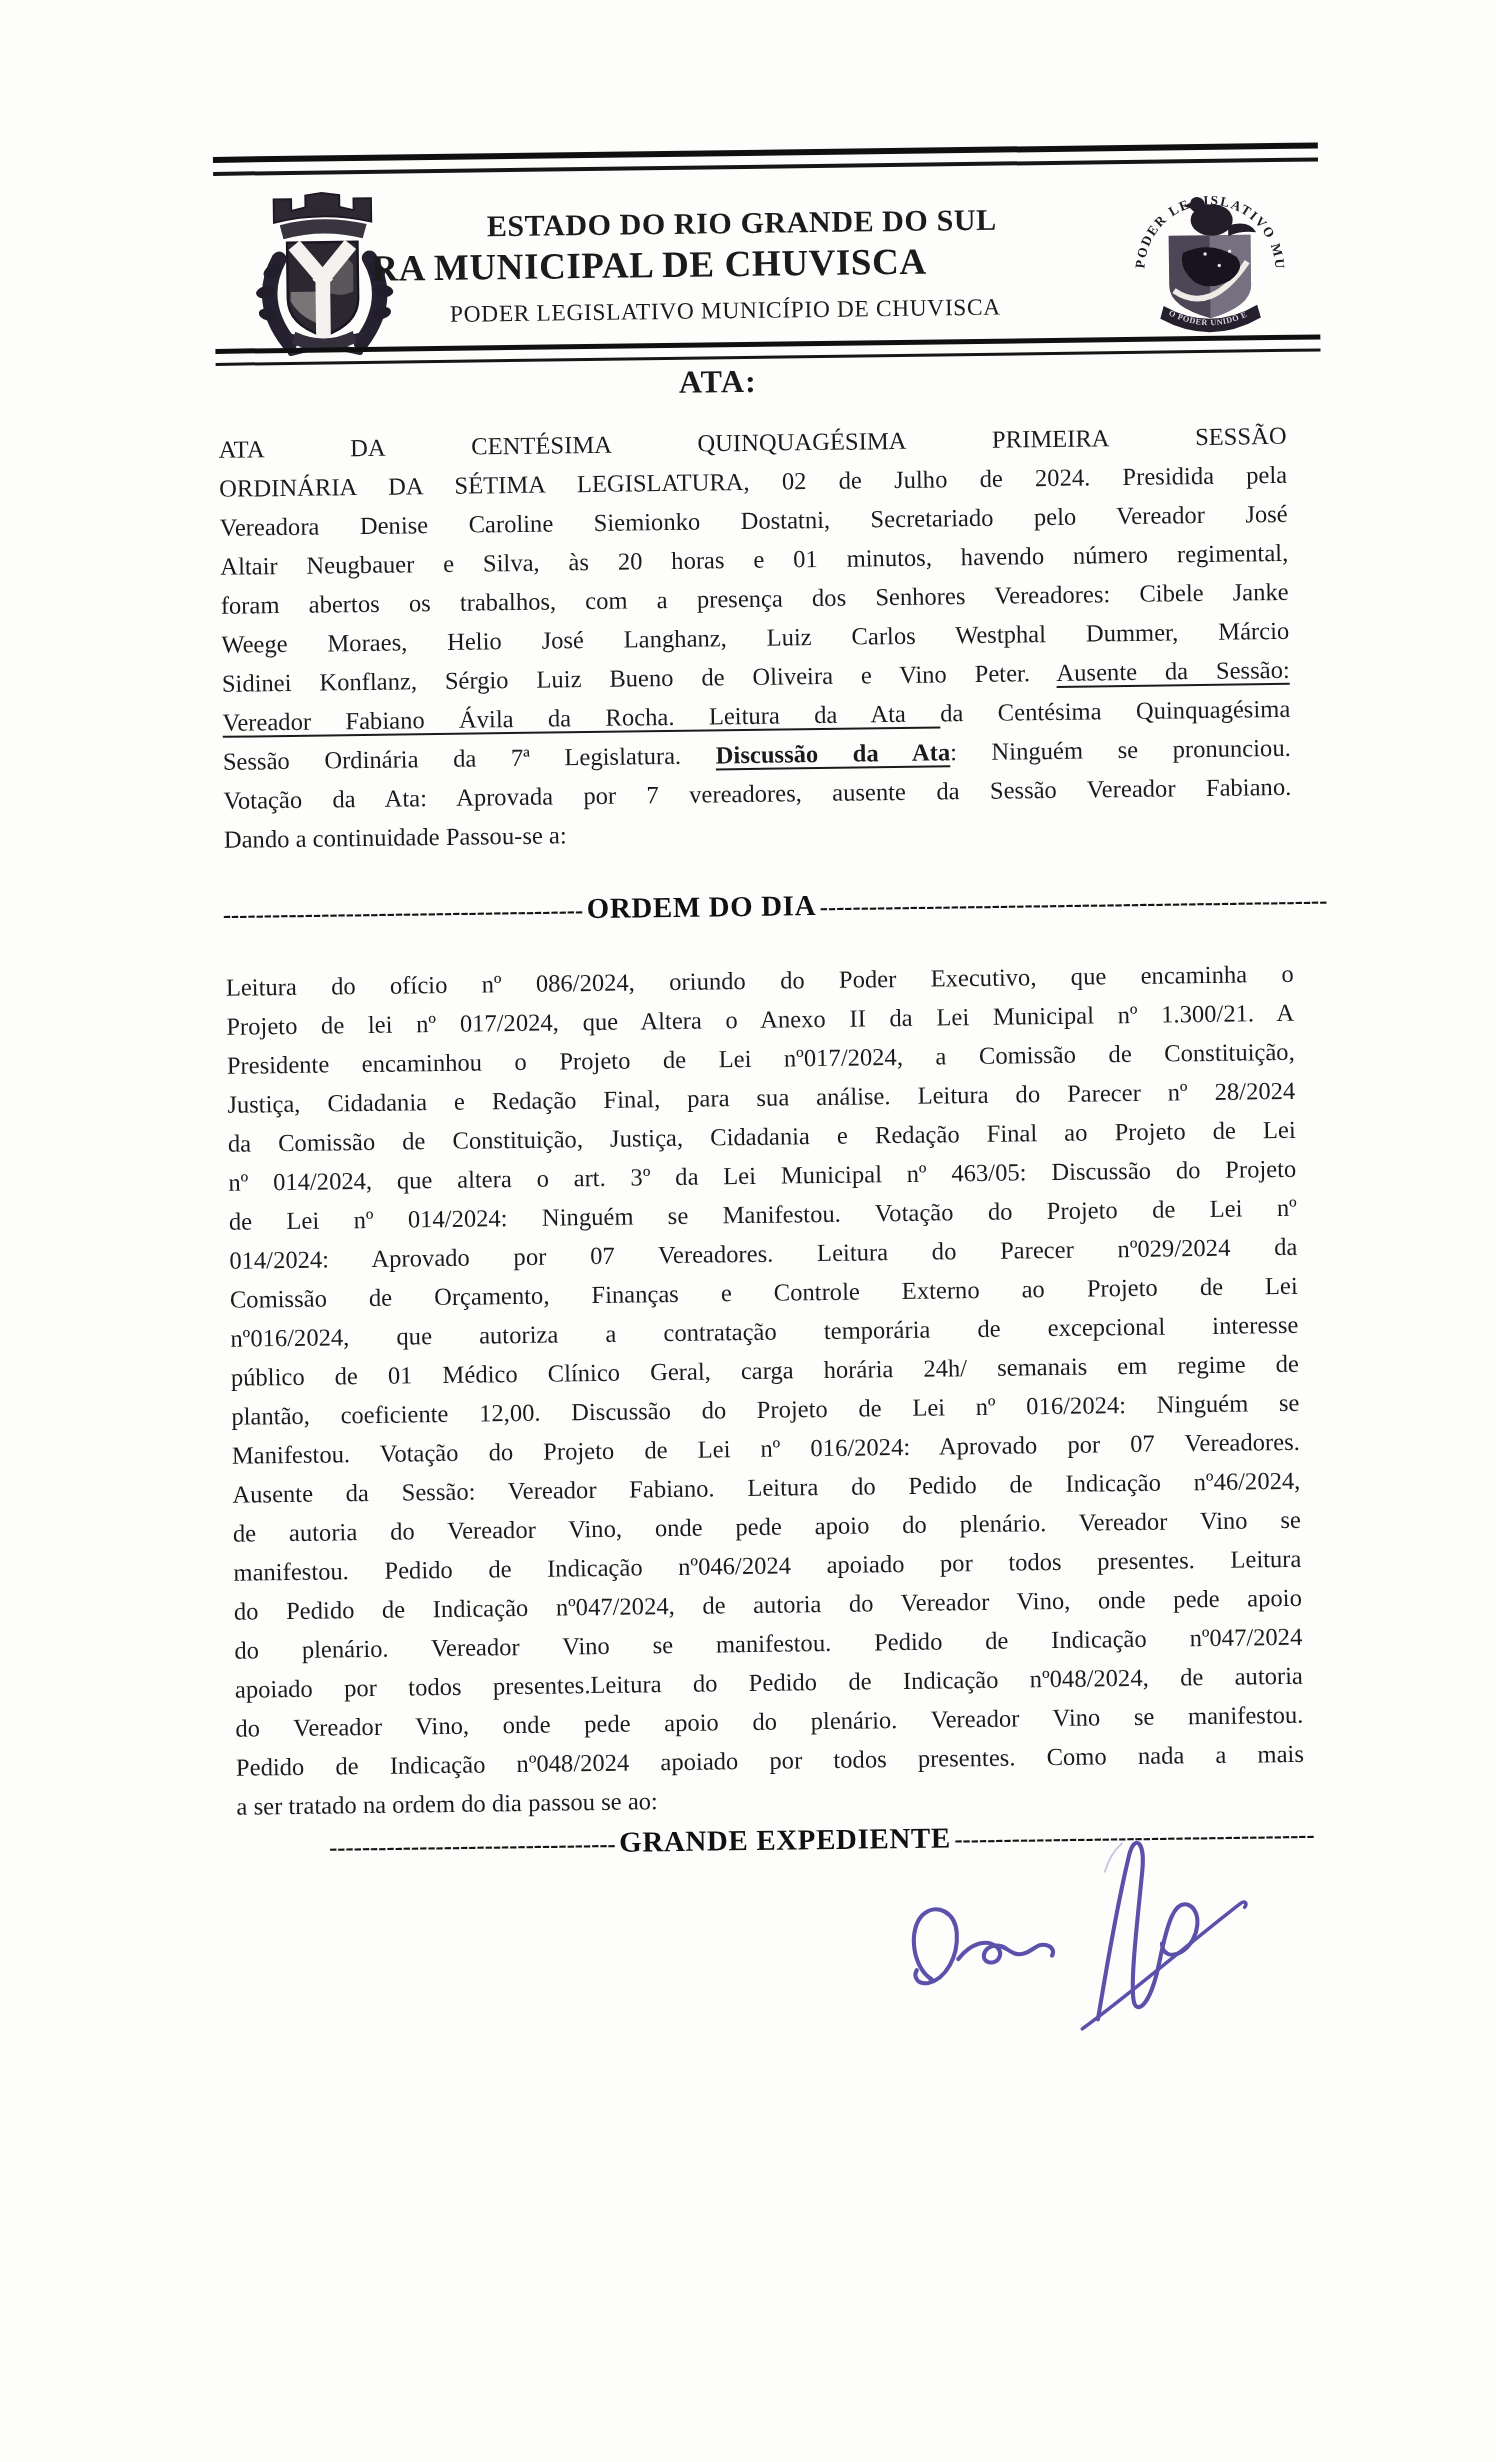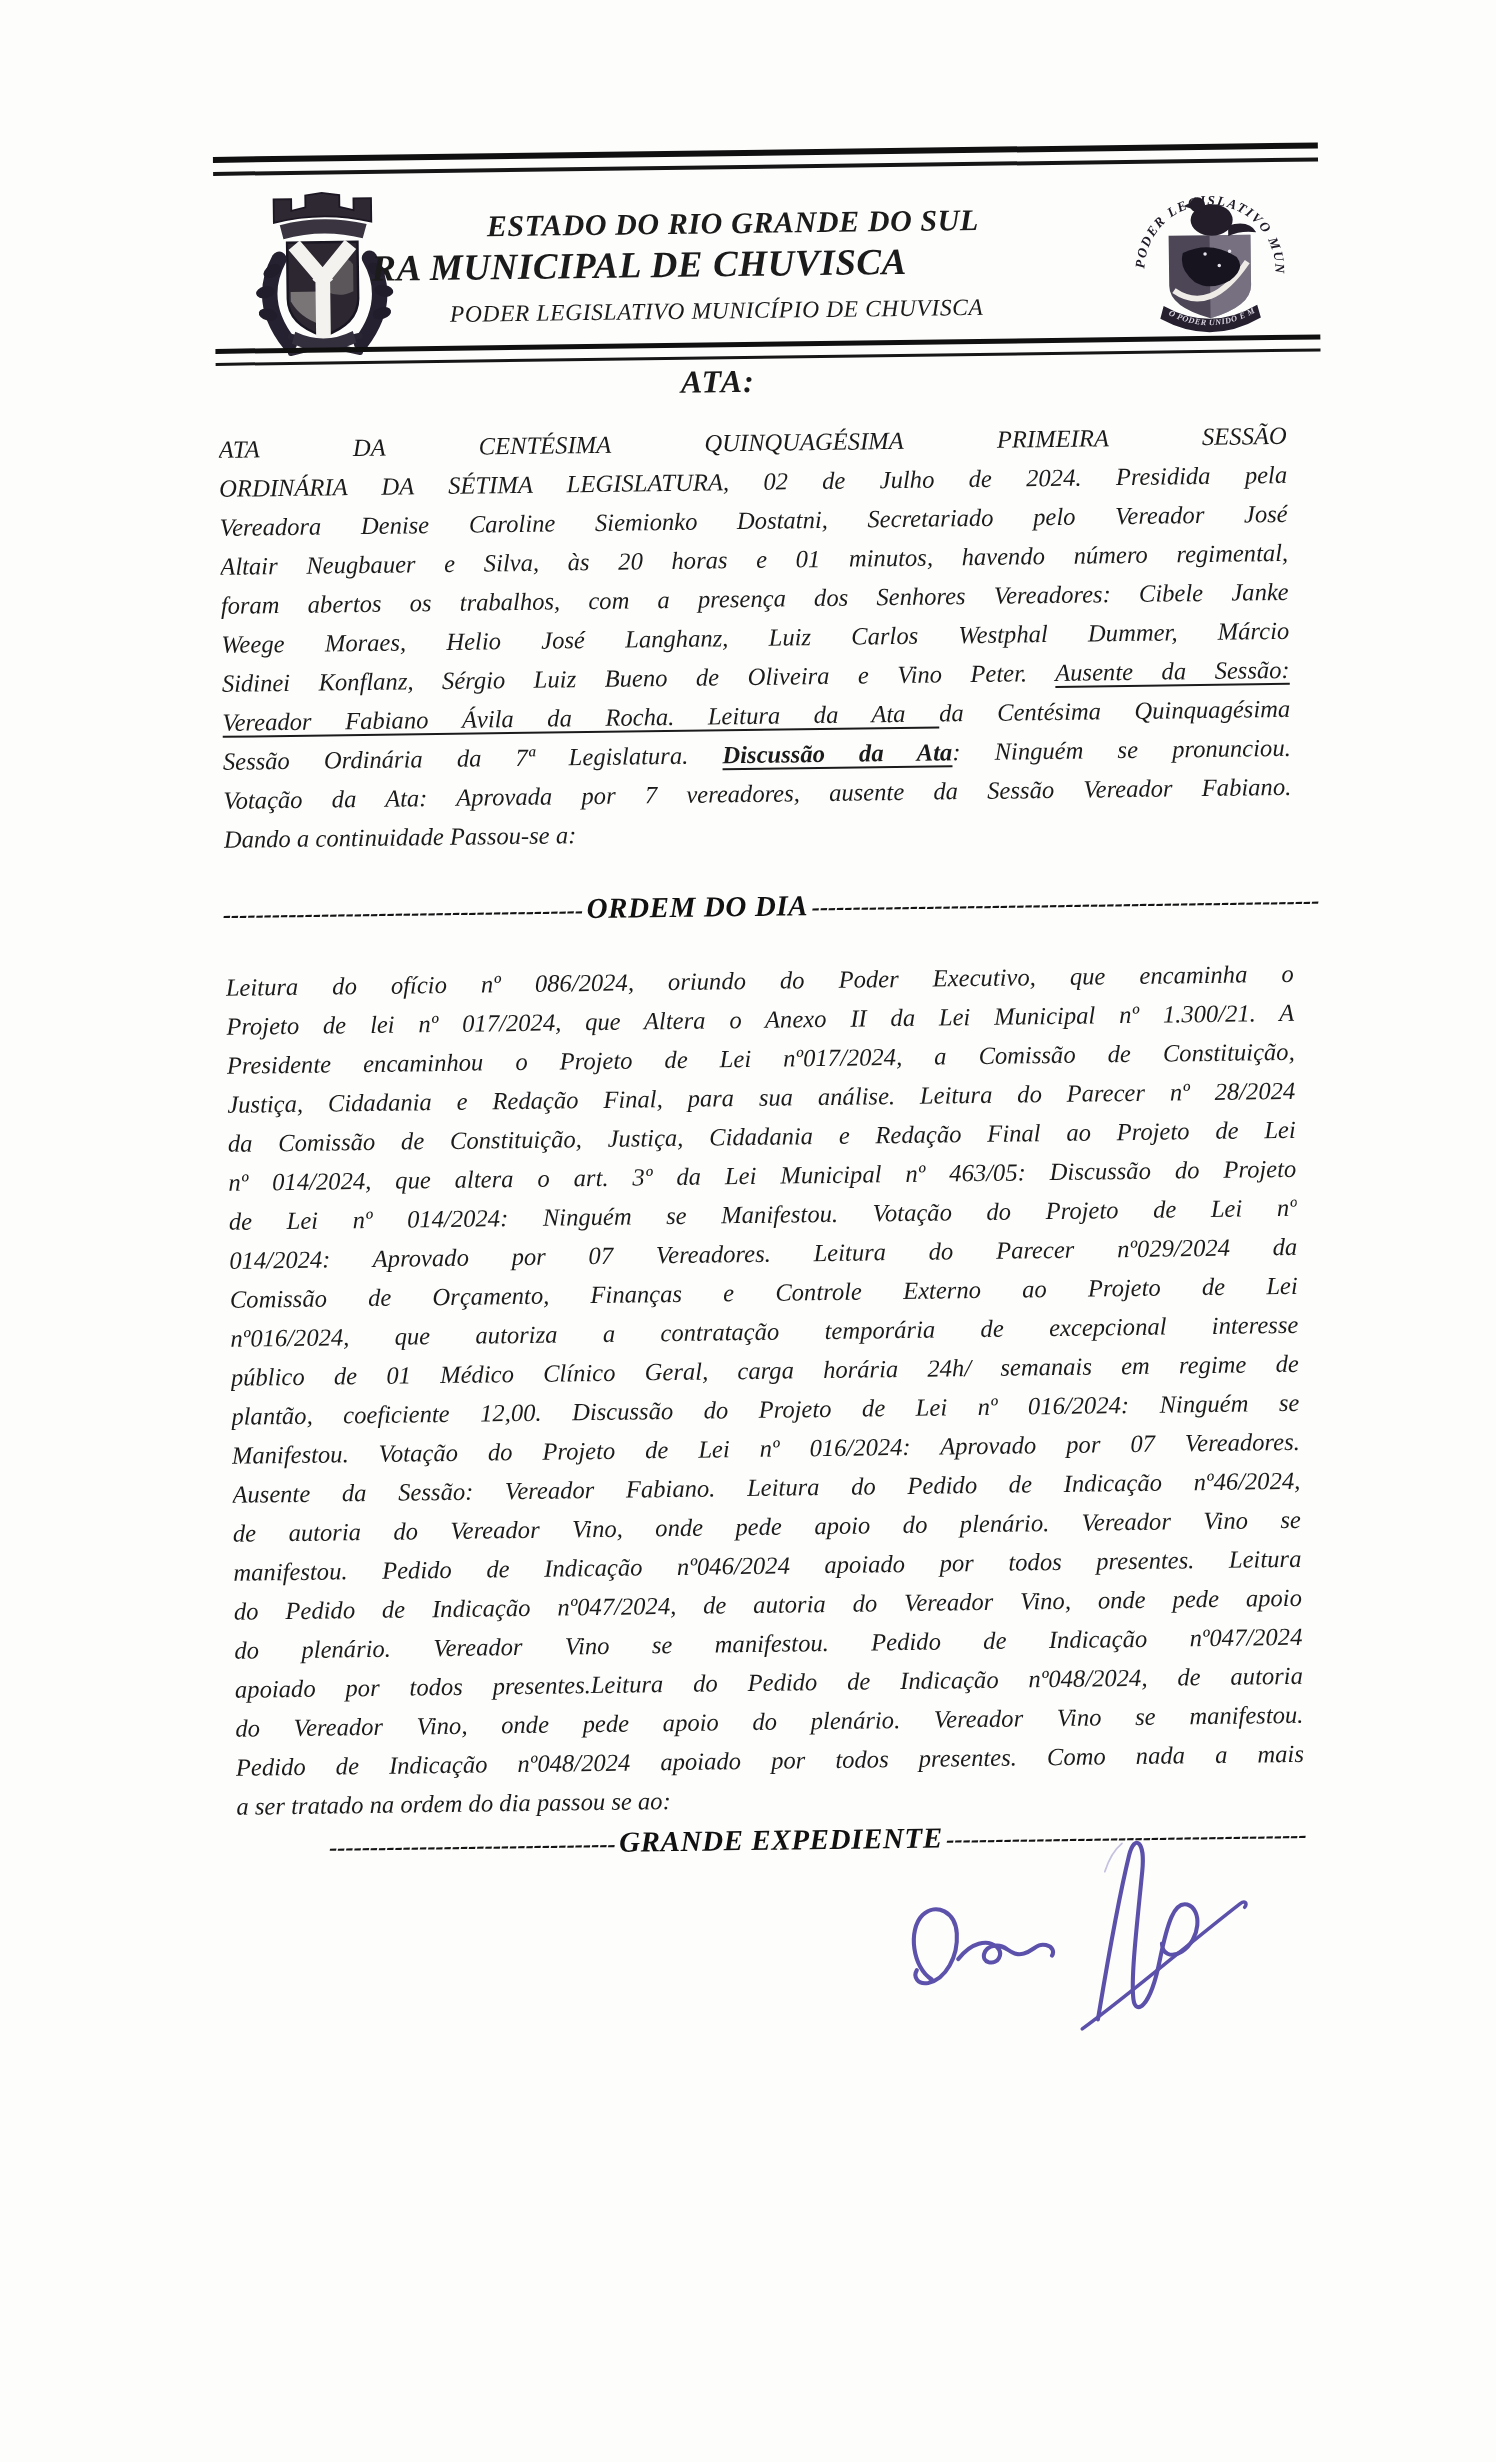--- a/index.html
+++ b/index.html
@@ -1,17 +1,17 @@
 <!DOCTYPE html>
 <html style="font-size:9.4px"><head>
 <meta charset="utf-8">
 <style>
   html,body{margin:0;padding:0;background:#e8e8e8;}
   .page{position:relative;width:1496px;height:2462px;background:#fdfdfc;overflow:hidden;
-        font-family:"Liberation Serif","DejaVu Serif",serif;color:#1b1b1b;font-style:italic;}
+        font-family:"Liberation Serif","DejaVu Serif",serif;color:#1b1b1b;}
   .sheet{position:absolute;inset:0;transform:rotate(-0.75deg);transform-origin:748px 1231px;}
 
   
   .double-rule{position:absolute;left:227px;width:1105px;height:9.4px;
                border-top:6.4px solid #101010;border-bottom:4.1px solid #161616;}
   .rule-top{top:150px;}
   .rule-bottom{top:342px;border-top-width:5.9px;border-bottom-width:3.5px;}
 
   
   .hdr-state{position:absolute;left:500px;top:206px;font-size:30px;font-weight:bold;

